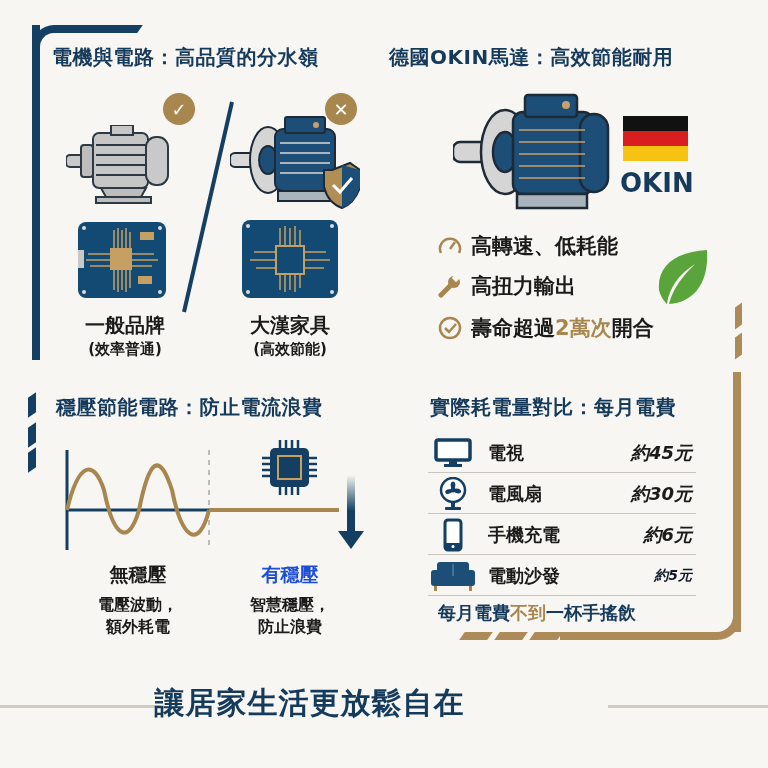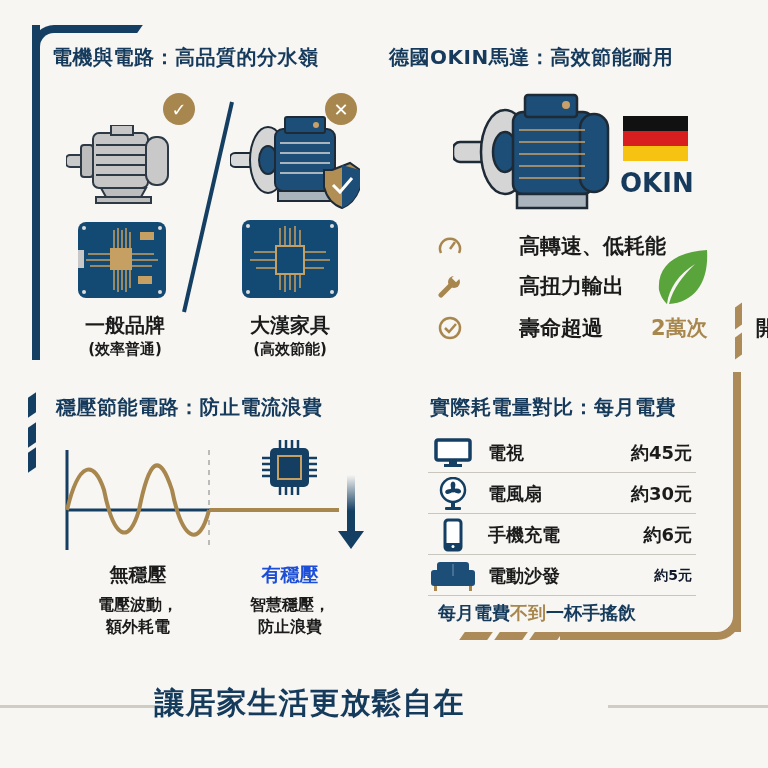--- a/index.html
+++ b/index.html
@@ -65,36 +65,36 @@
   .brand-label {
     position: absolute; font-weight: bold; font-size: 20px; text-align: center;
     width: 160px;
   }
   .brand-sub {
     position: absolute; font-weight: bold; font-size: 15px; text-align: center;
     width: 160px;
   }
   .feature {
     position: absolute; left: 437px; display: flex; align-items: center;
-    font-weight: bold; font-size: 21px; white-space: nowrap; gap: 48px;
+    font-weight: bold; font-size: 21px; white-space: nowrap;
   }
   .feature .ico { width: 26px; height: 26px; margin-right: 8px; display:flex; align-items:center; justify-content:center; }
   .wave-label {
     position: absolute; text-align: center; font-weight: bold; width: 160px;
   }
   .wave-label .t { font-size: 19px; }
   .wave-label .s { font-size: 16px; line-height: 22px; margin-top: 6px; }
   
   .cost-row {
     position: absolute; left: 428px; width: 268px; height: 40px;
     display: flex; align-items: center; border-bottom: 1.5px solid #c9c6be;
   }
   .cost-row .ico { width: 50px; display: flex; justify-content: center; align-items: center; }
   .cost-row .name { flex: 1; font-weight: bold; font-size: 18px; padding-left: 10px; }
-  .cost-row .val { font-weight: bold; font-size: 18px; text-align: center; padding-right: 4px; }
+  .cost-row .val { font-weight: bold; font-size: 18px; text-align: center; padding-right: 4px; font-style: italic; }
   .cost-row .val.hl { color: #0f172a; font-size: 14px; }
   .summary {
     position: absolute; left: 438px; top: 601px; font-weight: bold; font-size: 18px;
     color: #163a5c; white-space: nowrap;
   }
   .footer-line { position: absolute; top: 705px; height: 3px; background: #cfccc4; }
   .footer-text {
     position: absolute; left: 0; width: 619px; top: 683px; text-align: center;
     font-weight: bold; font-size: 30px; color: #143a5c; letter-spacing: 1px;
   }

